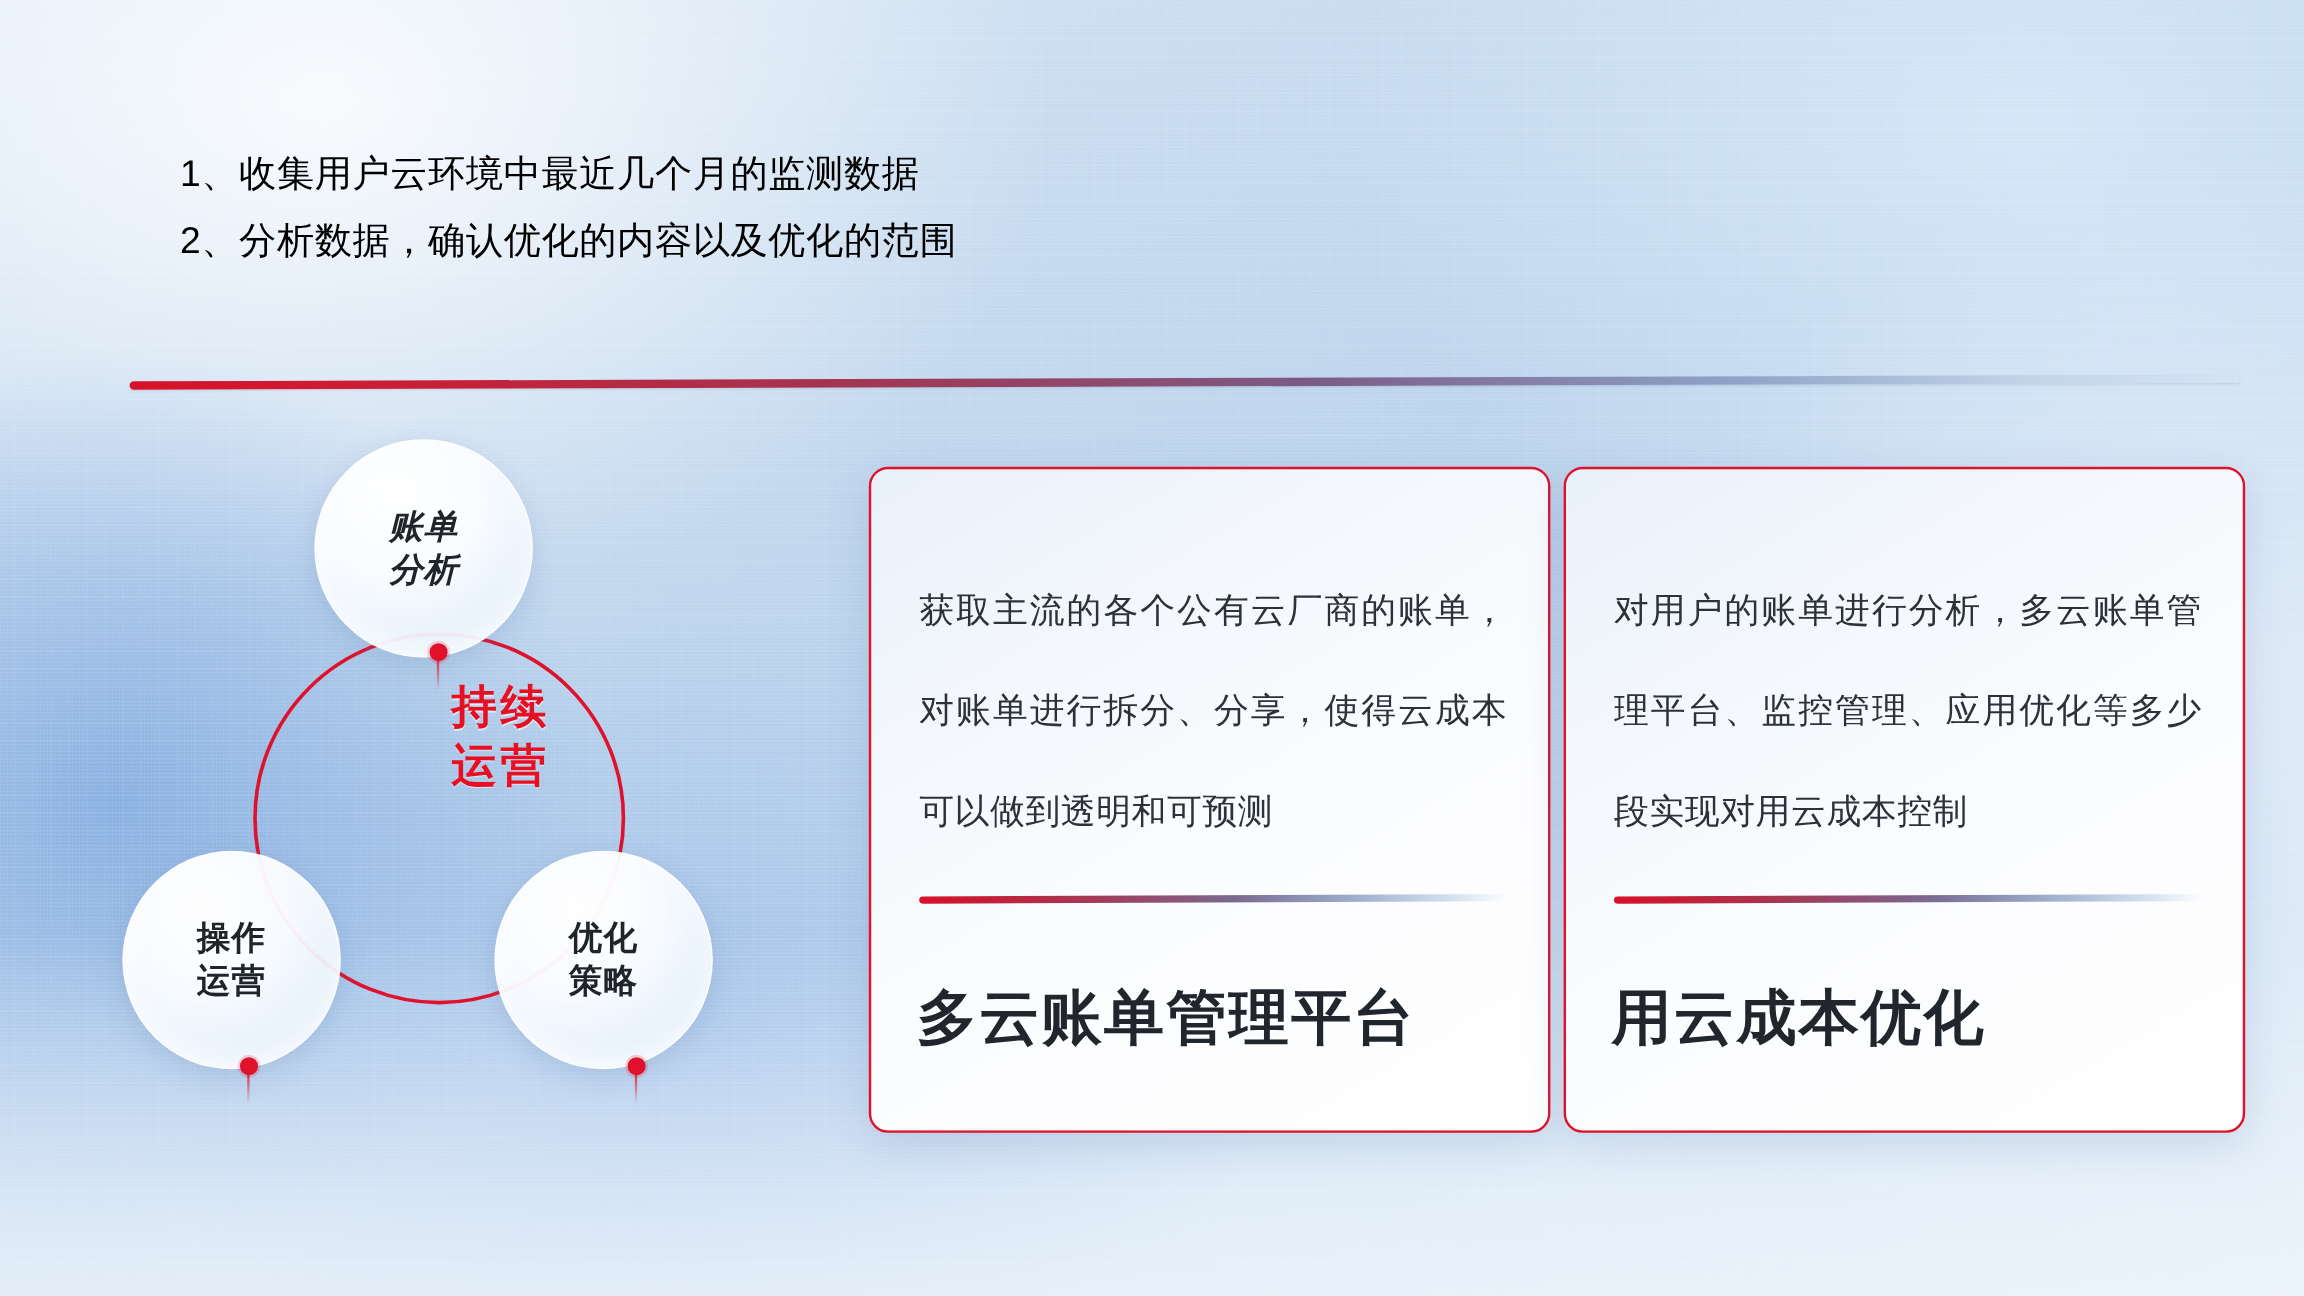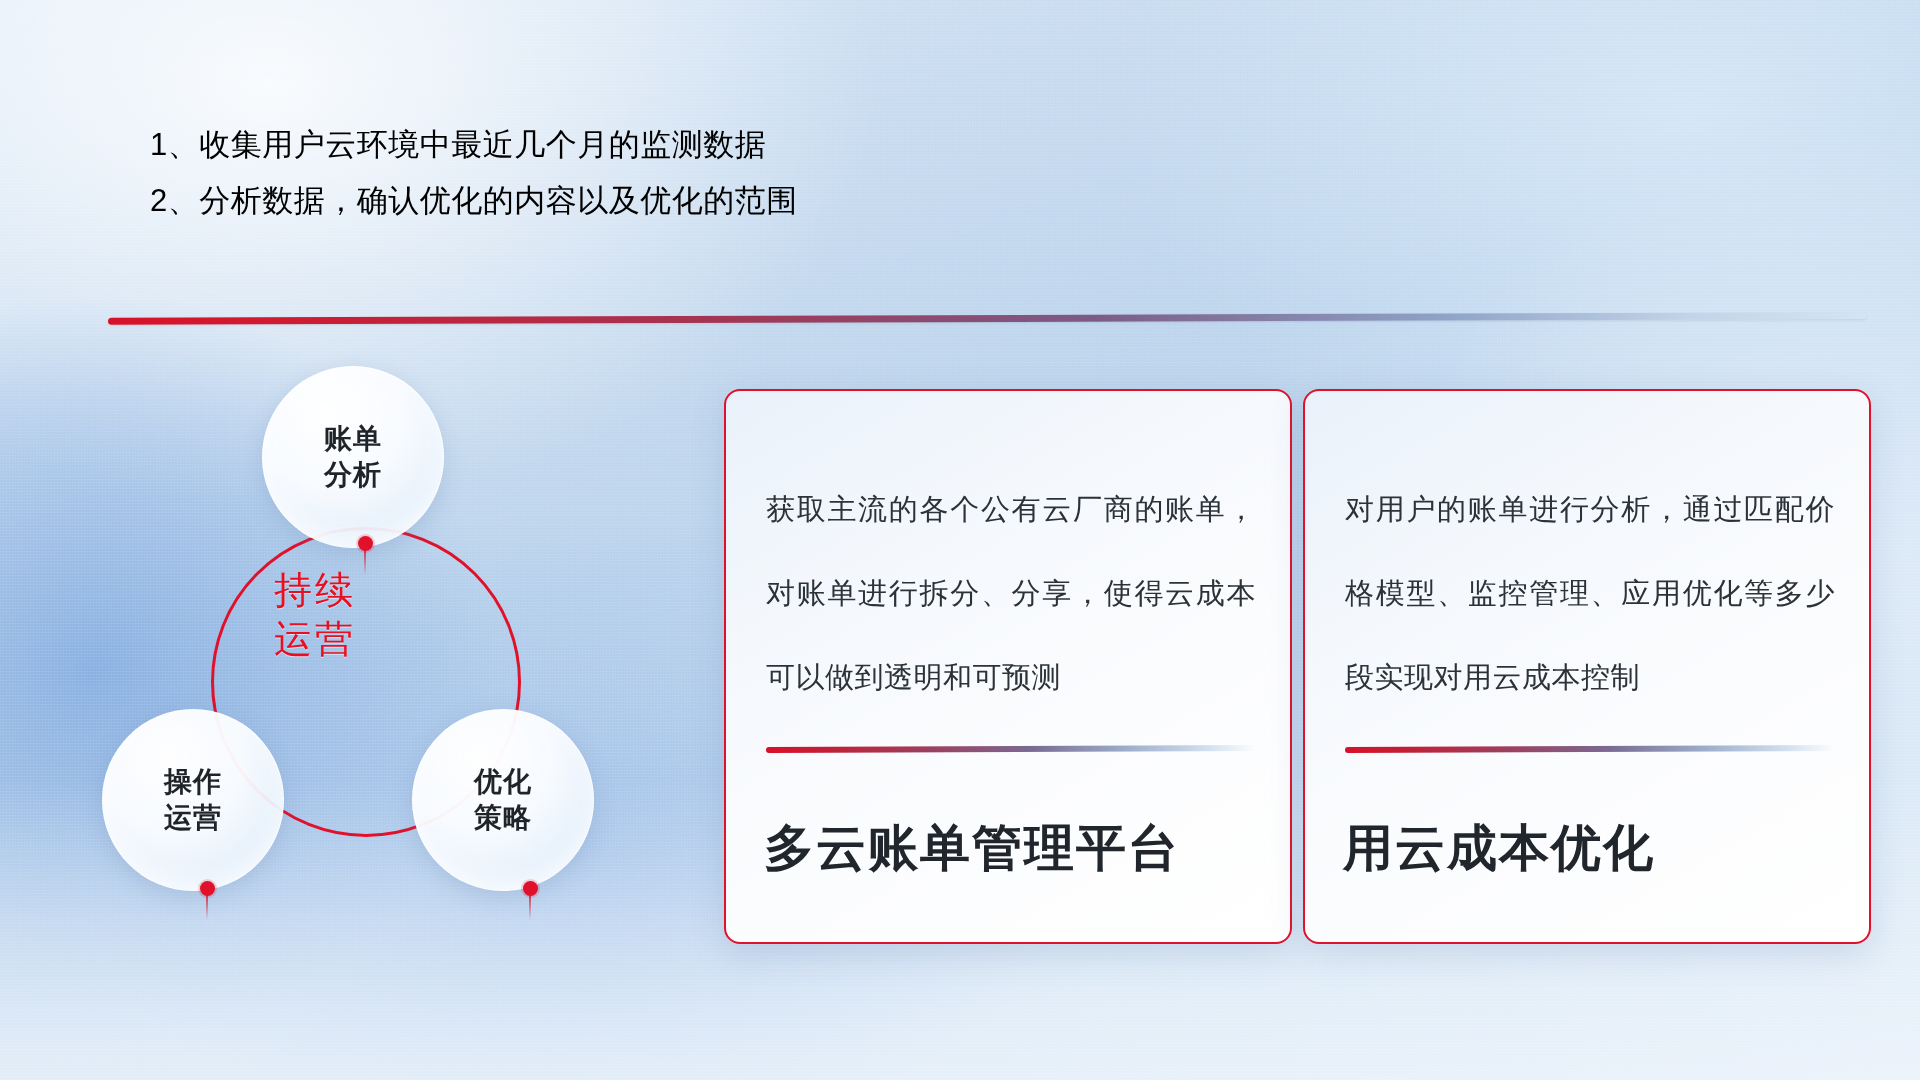--- a/index.html
+++ b/index.html
@@ -83,44 +83,44 @@
     font-size:28px;
     font-weight:700;
     line-height:1.28;
     letter-spacing:1px;
     text-align:center;
     border:1px solid rgba(255,255,255,.95);
     background:
       radial-gradient(circle at 36% 26%, rgba(255,255,255,.99) 0%, rgba(250,252,255,.96) 42%, rgba(234,243,252,.92) 72%, rgba(223,236,250,.88) 100%);
     box-shadow:0 6px 22px rgba(90,125,170,.22), inset 0 -8px 20px rgba(255,255,255,.75);
   }
-  #bubble-top    { left:162px; top:16px;  width:182px; height:182px; }
+  #bubble-top    { left:162px; top:16px;  width:182px; height:182px;font-style:italic; }
   #bubble-left   { left:2px;  top:359px; width:182px; height:182px;text-align:center; }
   #bubble-right  { left:312px; top:359px; width:182px; height:182px;text-align:center; }
 
   .dot {
     position:absolute; width:15px; height:15px;
     background:#e0112b; border-radius:50%;
     box-shadow:0 0 0 2px rgba(224,17,43,.18);
   }
   #dot-top   { left:258px; top:186px; }
   #dot-left  { left:100px; top:531px; }
   #dot-right { left:423px; top:531px; }
 
   .stem { position:absolute; width:2px; height:26px;
     background:linear-gradient(to bottom, rgba(224,17,43,.85), rgba(224,17,43,0)); }
   #stem-top   { left:264px; top:199px; }
   #stem-left  { left:106px; top:544px; }
   #stem-right { left:429px; top:544px; }
 
   #center-label {
     position:absolute; left:174px; top:216px; width:184px;
-    text-align:left;
+    text-align:right;
     color:#e70f22;
-    font-size:38px; font-weight:400; line-height:1.3;
+    font-size:38px; font-weight:700; line-height:1.3;
     letter-spacing:3px;
     text-shadow:0 1px 0 rgba(255,255,255,.55);
   }
 
   
   .card {
     position:absolute;
     top:389px; width:568px; height:555px;
     border:2px solid #e0112b;
     border-radius:16px;
@@ -210,16 +210,16 @@
   <div class="dot" id="dot-right"></div>
 </div>
 
 <div class="card" id="card-1">
   <div class="card-body">获取主流的各个公有云厂商的账单，对账单进行拆分、分享，使得云成本可以做到透明和可预测</div>
   <div class="card-rule"></div>
   <div class="card-title">多云账单管理平台</div>
 </div>
 
 <div class="card" id="card-2">
-  <div class="card-body">对用户的账单进行分析，通过匹配价格模型、监控管理、应用优化等多少段实现对用云成本控制</div>
+  <div class="card-body">对用户的账单进行分析，多云账单管理平台、监控管理、应用优化等多少段实现对用云成本控制</div>
   <div class="card-rule"></div>
   <div class="card-title">用云成本优化</div>
 </div>
 
 </body></html>

